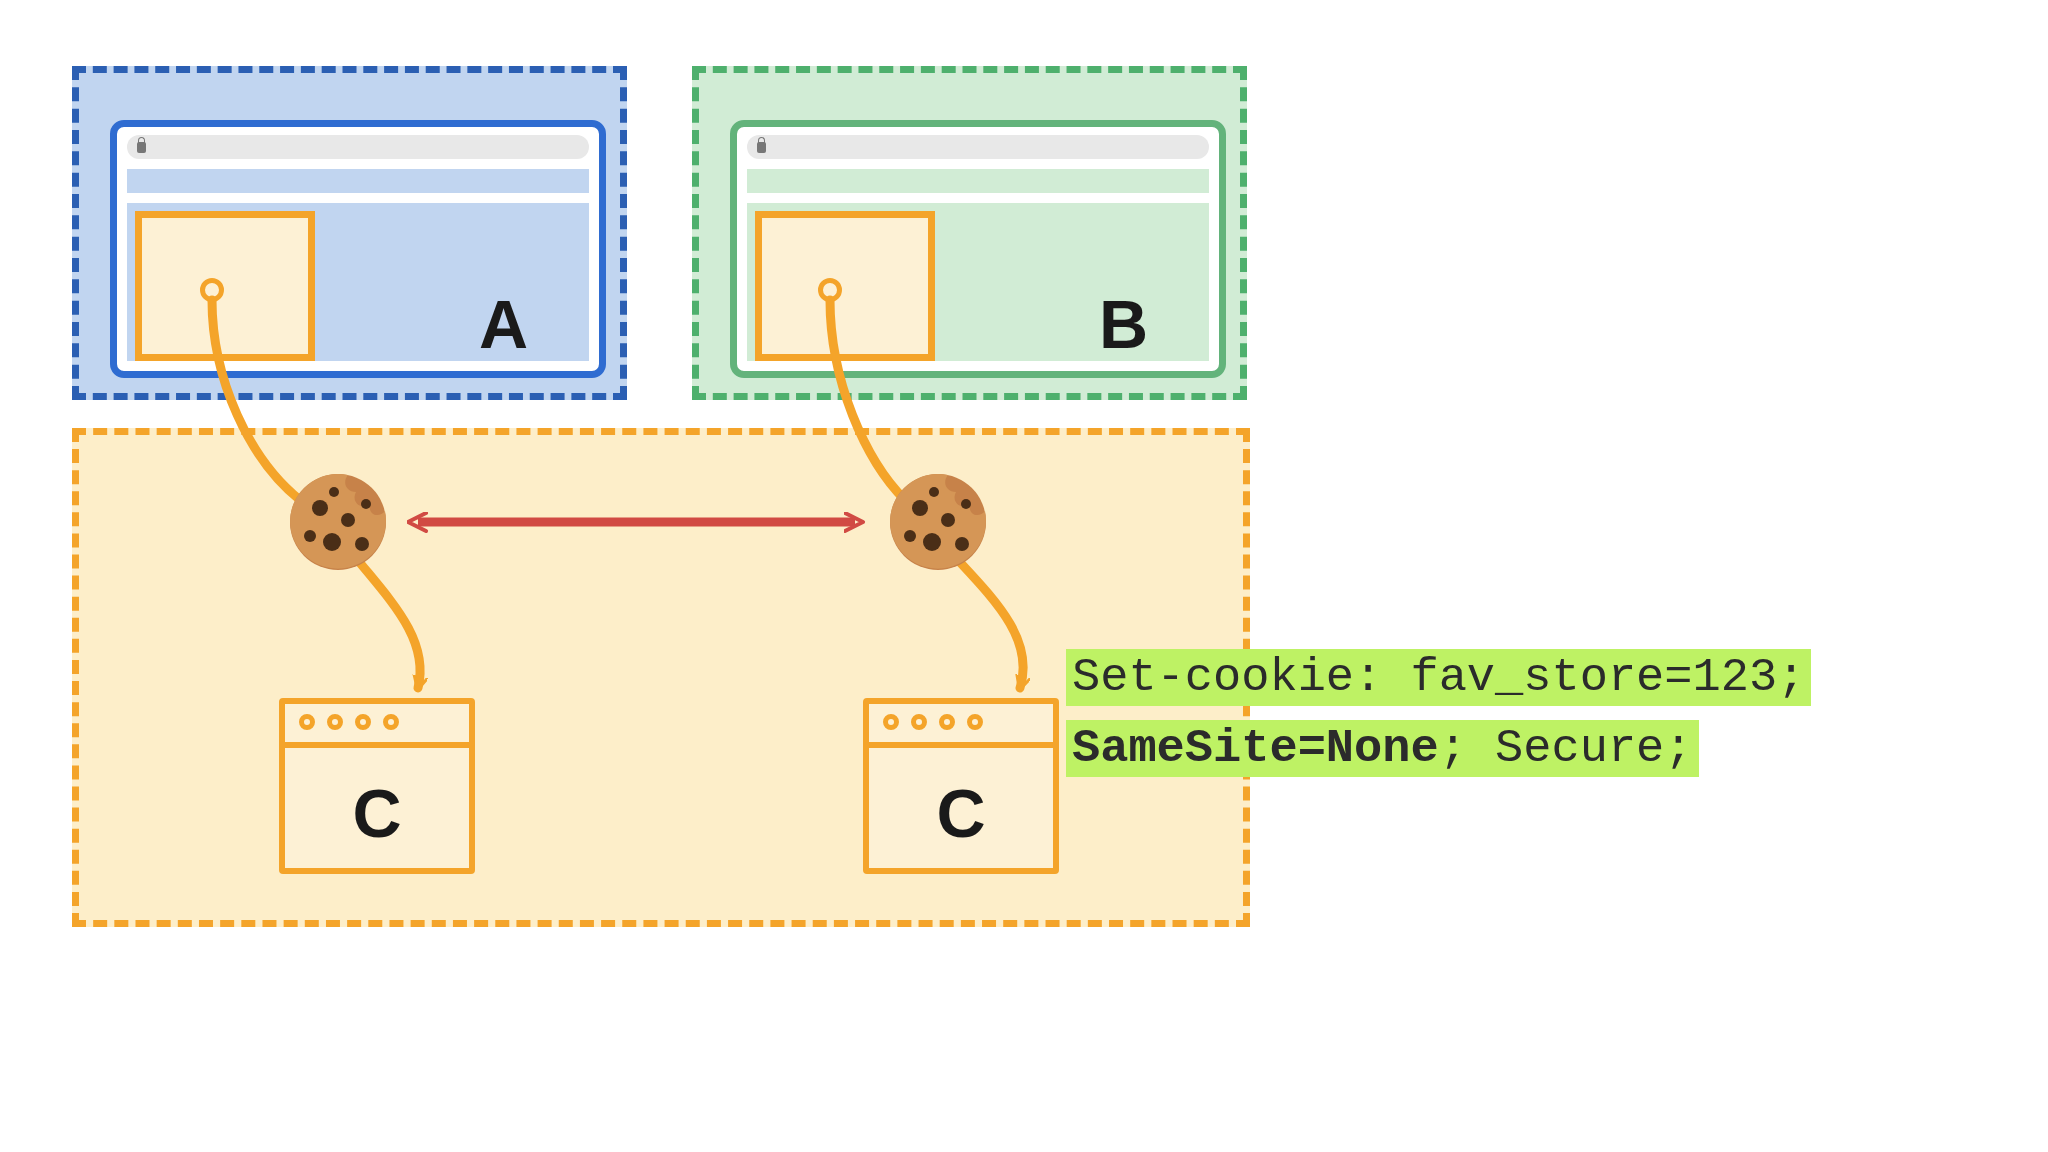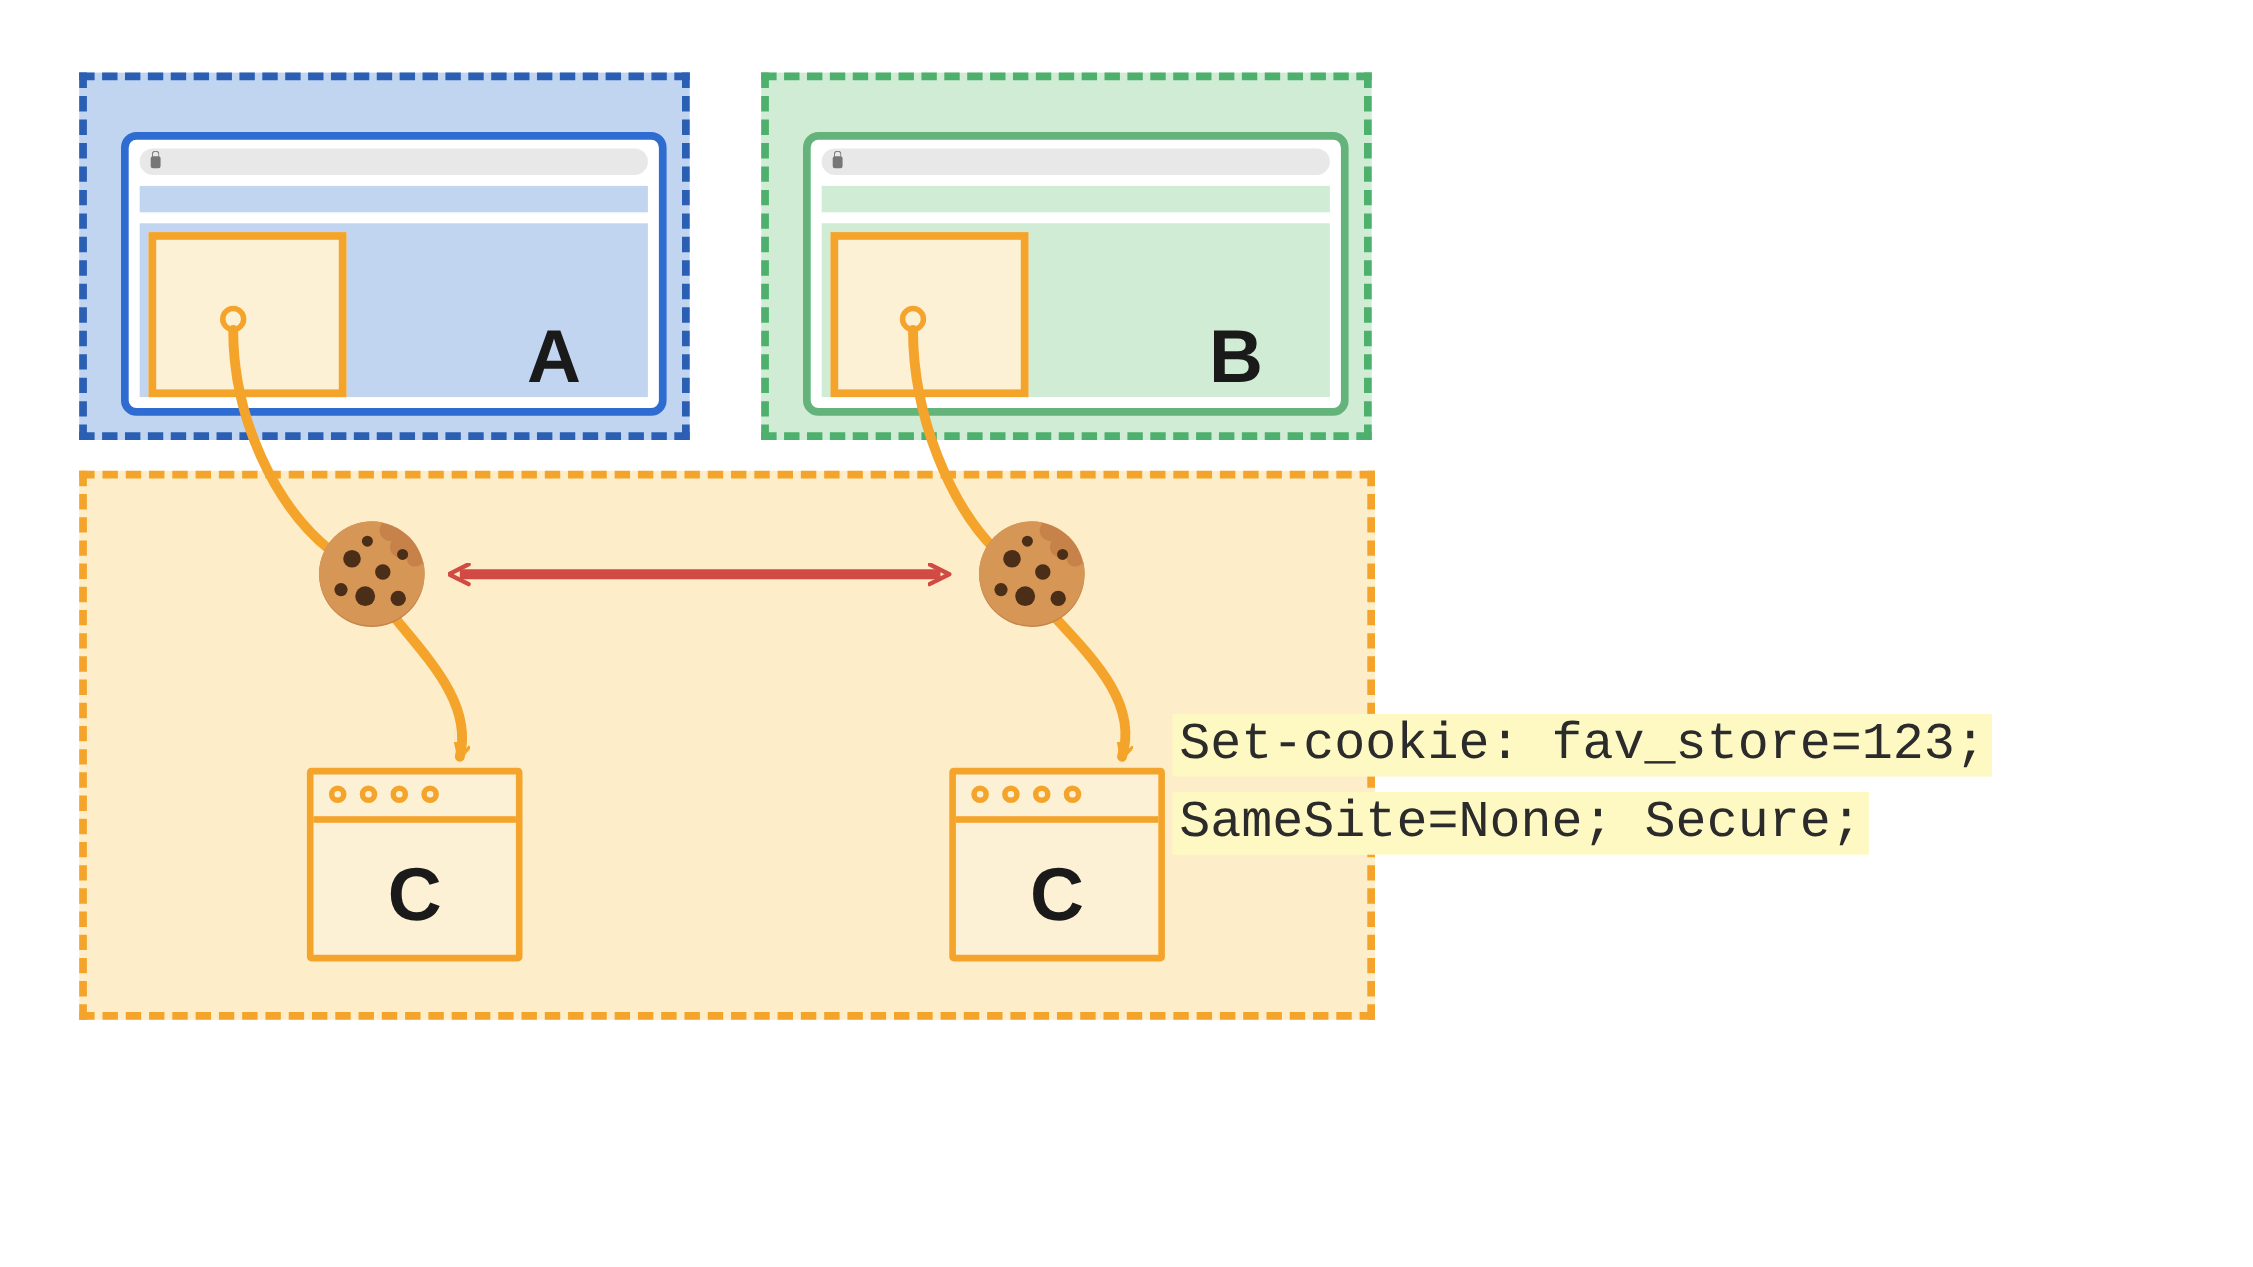--- a/index.html
+++ b/index.html
@@ -199,24 +199,24 @@
 
   
   .code-line {
     position: absolute;
     font-family: ui-monospace, 'SFMono-Regular', Menlo, Consolas, 'Liberation Mono', 'Courier New', monospace;
     font-size: 47px;
     color: #2b2b2b;
     white-space: nowrap;
   }
   .code-bg {
-    background: #fef9c3;
+    background: #bef264;
     padding: 2px 6px;
   }
-  .code-bold { font-weight: 400; }
+  .code-bold { font-weight: 700; }
 
   svg.overlay {
     position: absolute;
     left: 0; top: 0;
     width: 2048px; height: 1152px;
     pointer-events: none;
   }
 </style>
 </head>
 <body>

